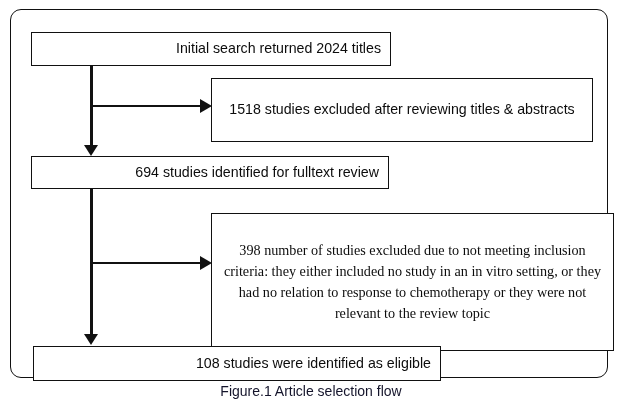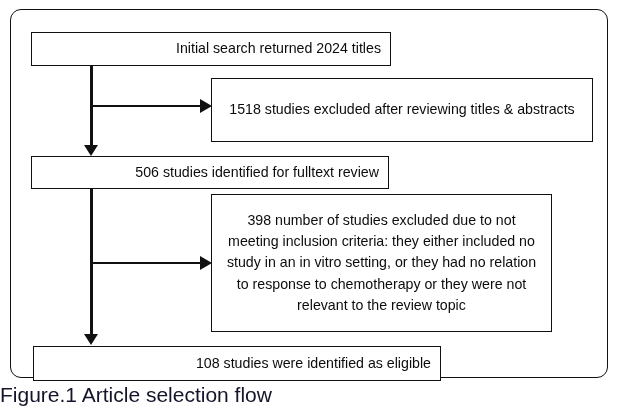--- a/index.html
+++ b/index.html
@@ -49,21 +49,21 @@
     padding: 0 9px;
     box-sizing: border-box;
   }
   .flow-box.left-align .box-text { text-align: right; }
   .flow-box.center-align .box-text { text-align: center; }
 
   
   #box-initial-search { left: 20px;  top: 22px;  width: 360px; height: 34px; }
   #box-excluded-titles { left: 200px; top: 68px;  width: 382px; height: 64px; }
   #box-fulltext-review { left: 20px;  top: 146px; width: 358px; height: 33px; }
-  #box-excluded-criteria { left: 200px; top: 184px; width: 341px; height: 138px; }
+  #box-excluded-criteria { left: 200px; top: 203px; width: 403px; height: 138px; font-family: Liberation Serif, serif; }
   #box-eligible { left: 22px;  top: 336px; width: 408px; height: 35px; }
 
   
   .conn {
     position: absolute;
     background: #111111;
     z-index: 2;
   }
   .vline { width: 2.6px; }
   .hline { height: 2.2px; }
@@ -99,22 +99,22 @@
   
   #conn-h2   { left: 79px;  top: 252px; width: 112px; }
   #arrow-h2  { left: 189px; top: 246px; }
 
   
   #figure-caption {
     position: absolute;
     left: 0;
     top: 383px;
     width: 622px;
-    text-align: left;
-    font-size: 21px;
+    text-align: center;
+    font-size: 14px;
     color: #14142b;
     font-family: "Liberation Sans", sans-serif;
   }
 </style>
 </head>
 <body>
 
 <div id="page">
 
   <div id="flow-frame">
@@ -131,21 +131,21 @@
 
     <div class="flow-box left-align" id="box-initial-search">
       <span class="box-text">Initial search returned 2024 titles</span>
     </div>
 
     <div class="flow-box center-align" id="box-excluded-titles">
       <span class="box-text">1518 studies excluded after reviewing titles &amp; abstracts</span>
     </div>
 
     <div class="flow-box left-align" id="box-fulltext-review">
-      <span class="box-text">506 studies identified for fulltext review</span>
+      <span class="box-text">694 studies identified for fulltext review</span>
     </div>
 
     <div class="flow-box center-align" id="box-excluded-criteria">
       <span class="box-text">398 number of studies excluded due to not meeting inclusion criteria: they either included no study in an in vitro setting, or they had no relation to response to chemotherapy or they were not relevant to the review topic</span>
     </div>
 
     <div class="flow-box left-align" id="box-eligible">
       <span class="box-text">108 studies were identified as eligible</span>
     </div>
 

